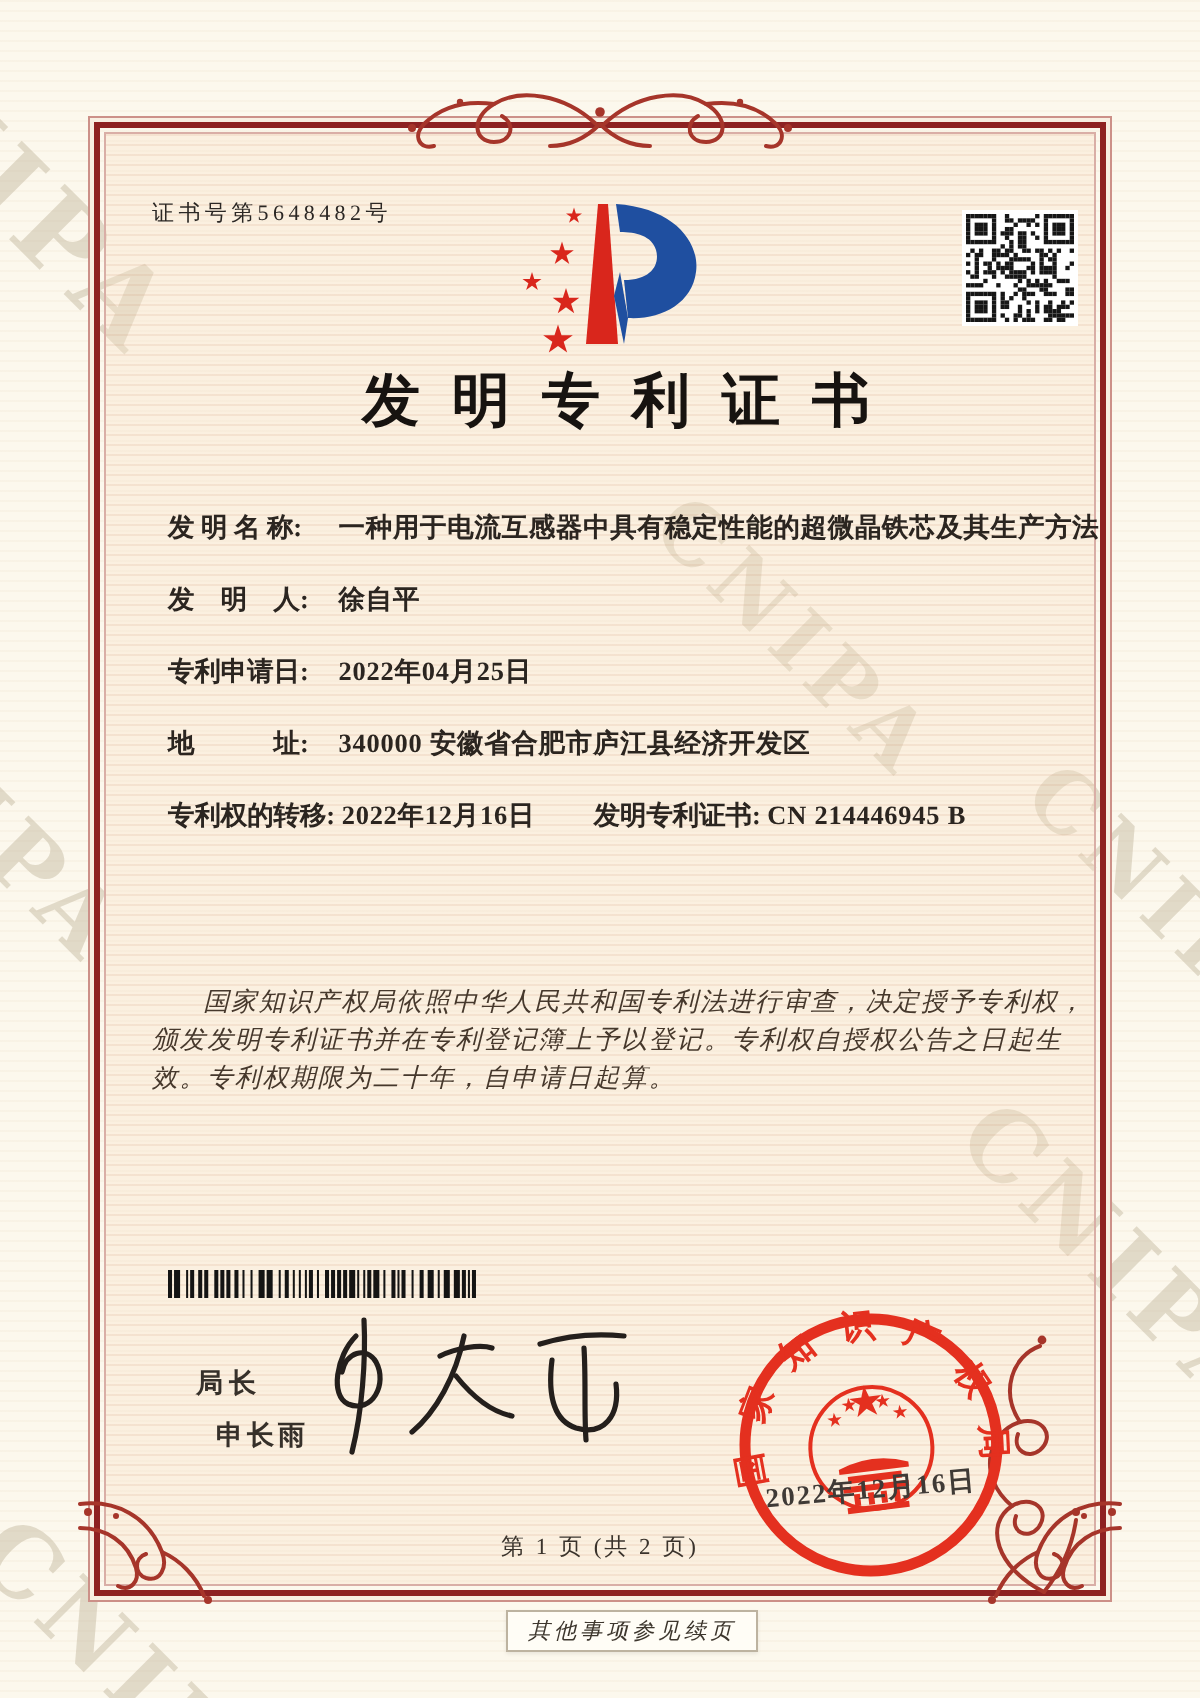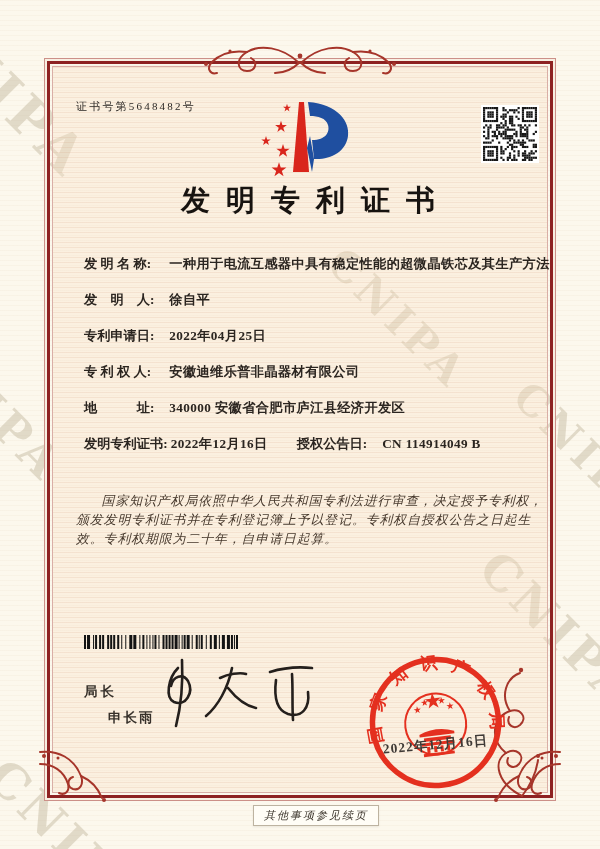--- a/index.html
+++ b/index.html
@@ -46,21 +46,21 @@
   .fields{position:absolute;left:84px;top:254px;right:54px;}
   .frow{height:36px;line-height:20px;font-size:13.2px;font-weight:600;color:#2b2520;white-space:nowrap;}
   .flabel{display:inline-block;min-width:82px;}
   .fvalue{letter-spacing:0.4px;text-align:center;}
   .grant-right{margin-left:26px;}
   .body-text{position:absolute;left:76px;right:47px;top:492px;}
   .body-text p{margin:0 0 3px 0;font-size:12.8px;line-height:19px;letter-spacing:1px;
     text-indent:2em;font-style:italic;color:#46382c;}
   .barcode{position:absolute;left:84px;top:635px;width:156px;height:14px;}
   .barcode svg{width:100%;height:100%;display:block;}
-  .signer-title{position:absolute;left:84px;top:683px;font-family:"Liberation Sans",sans-serif;
+  .signer-title{position:absolute;left:98px;top:683px;font-family:"Liberation Sans",sans-serif;
     font-weight:700;font-size:13.5px;letter-spacing:3px;color:#36302a;}
   .signer-name{position:absolute;left:84px;top:709px;font-family:"Liberation Sans",sans-serif;
     font-weight:700;font-size:13.5px;letter-spacing:2px;color:#36302a;margin-left:24px;}
   .sig{position:absolute;left:148px;top:654px;width:178px;height:82px;}
   .seal{position:absolute;left:366px;top:653px;width:139px;height:139px;z-index:5;}
   .seal-date{position:absolute;left:366px;top:736px;width:139px;text-align:center;z-index:6;
     font-size:13.5px;font-weight:700;color:#3f3a36;letter-spacing:1px;transform:rotate(-5deg);}
   .page-info{position:absolute;left:0;right:0;top:766px;text-align:center;
     font-size:11.5px;letter-spacing:1.5px;color:#3a332c;z-index:4;}
   .footer-wrap{position:absolute;left:0;right:0;top:805px;text-align:center;z-index:4;padding-left:32px;}
@@ -452,32 +452,28 @@
       </div>
       <div class="frow">
         <span class="flabel">发　明　人:</span>
         <span class="fvalue">徐自平</span>
       </div>
       <div class="frow">
         <span class="flabel">专利申请日:</span>
         <span class="fvalue">2022年04月25日</span>
       </div>
       <div class="frow">
-        <span class="flabel">专 利 权 人:</span>
-        <span class="fvalue">安徽迪维乐普非晶器材有限公司</span>
-      </div>
-      <div class="frow">
         <span class="flabel">地　　　址:</span>
         <span class="fvalue">340000 安徽省合肥市庐江县经济开发区</span>
       </div>
       <div class="frow">
-        <span class="flabel">发明专利证书:</span>
+        <span class="flabel">专利权的转移:</span>
         <span class="fvalue">2022年12月16日</span>
-        <span class="flabel grant-right">授权公告日:</span>
-        <span class="fvalue">CN 114914049 B</span>
+        <span class="flabel grant-right">发明专利证书:</span>
+        <span class="fvalue">CN 214446945 B</span>
       </div>
     </div>
 
     <div class="body-text">
       <p>国家知识产权局依照中华人民共和国专利法进行审查，决定授予专利权，颁发发明专利证书并在专利登记簿上予以登记。专利权自授权公告之日起生效。专利权期限为二十年，自申请日起算。</p>
     </div>
 
     <div class="barcode">
       <svg viewBox="0 0 155 14" fill="#141414" preserveAspectRatio="none">
           <rect x="0" y="0" width="2" height="14"></rect>
@@ -560,19 +556,20 @@
           <rect x="58" y="93" width="3" height="6"></rect>
           <rect x="65" y="93" width="3" height="6"></rect>
           <rect x="71.5" y="93" width="3" height="6"></rect>
           <rect x="78" y="93" width="3" height="6"></rect>
           <rect x="54" y="99.5" width="31" height="3"></rect>
         </g>
       </g>
     </svg>
     <div class="seal-date">2022年12月16日</div>
 
+    <div class="page-info">第 1 页 (共 2 页)</div>
 
     <div class="footer-wrap">
       <span class="footer-note">其他事项参见续页</span>
     </div>
 
   </div>
 </div>
 
 </body></html>

